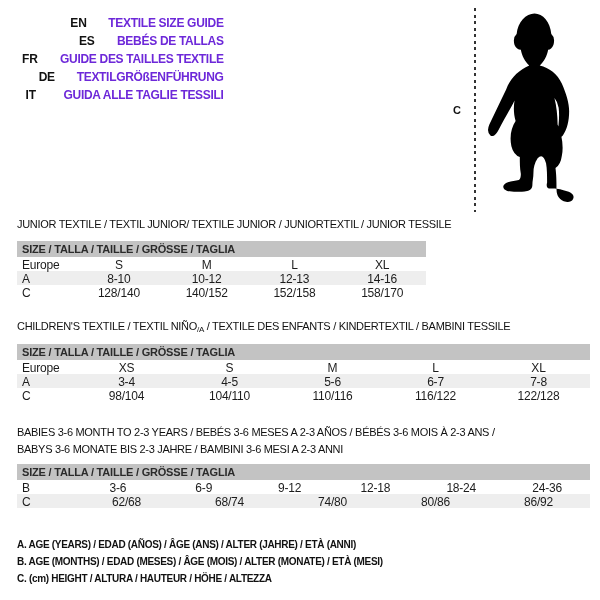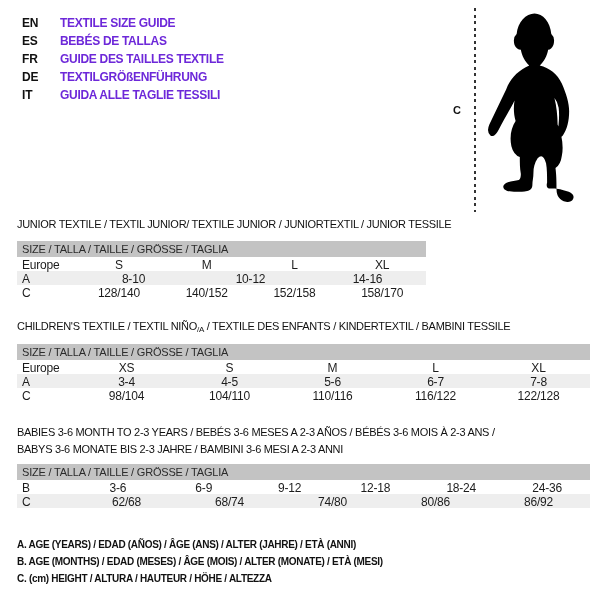--- a/index.html
+++ b/index.html
@@ -8,21 +8,21 @@
     width: 600px;
     height: 600px;
     background: #ffffff;
     font-family: "Liberation Sans", sans-serif;
     color: #1a1a1a;
     overflow: hidden;
   }
 
   
   .lang-block { position: absolute; left: 22px; top: 14px; }
-  .lang-row { display: flex; height: 18px; line-height: 18px; }
+  .lang-row { display: flex; height: 18px; line-height: 18px; justify-content: flex-end; }
   .lang-code {
     width: 38px; font-size: 12px; font-weight: 700;
     letter-spacing: -0.2px; color: #111;
   }
   .lang-title {
     font-size: 12px; font-weight: 700; letter-spacing: -0.3px; color: #6d28d9;
     white-space: nowrap;
   }
 
   
@@ -45,21 +45,21 @@
   }
   .heading-sub { font-size: 8px; vertical-align: -2px; }
   .two-line { line-height: 17px; white-space: normal; width: 540px; }
 
   
   .size-table { position: absolute; left: 17px; }
   .w-narrow { width: 409px; }
   .w-wide  { width: 573px; }
   .size-bar {
     height: 16px; line-height: 16px; background: #c3c3c3;
-    font-size: 11px; font-weight: 400; letter-spacing: -0.2px;
+    font-size: 11px; font-weight: 700; letter-spacing: -0.2px;
     color: #2b2b2b; padding-left: 5px; box-sizing: border-box;
   }
   .trow { display: flex; height: 14px; line-height: 17px; font-size: 12px; }
   .trow.alt { background: #eeeeee; }
   .rlabel {
     width: 58px; padding-left: 5px; box-sizing: border-box;
     color: #1c1c1c; letter-spacing: -0.2px; flex: none;
   }
   .tcell { flex: 1 1 0; text-align: center; color: #1c1c1c; letter-spacing: -0.2px; }
 
@@ -151,20 +151,21 @@
       <span class="rlabel">Europe</span>
       <span class="tcell">S</span>
       <span class="tcell">M</span>
       <span class="tcell">L</span>
       <span class="tcell">XL</span>
     </div>
     <div class="trow alt">
       <span class="rlabel">A</span>
       <span class="tcell">8-10</span>
       <span class="tcell">10-12</span>
+      <span class="tcell">12-13</span>
       <span class="tcell">14-16</span>
     </div>
     <div class="trow">
       <span class="rlabel">C</span>
       <span class="tcell">128/140</span>
       <span class="tcell">140/152</span>
       <span class="tcell">152/158</span>
       <span class="tcell">158/170</span>
     </div>
   </div>

